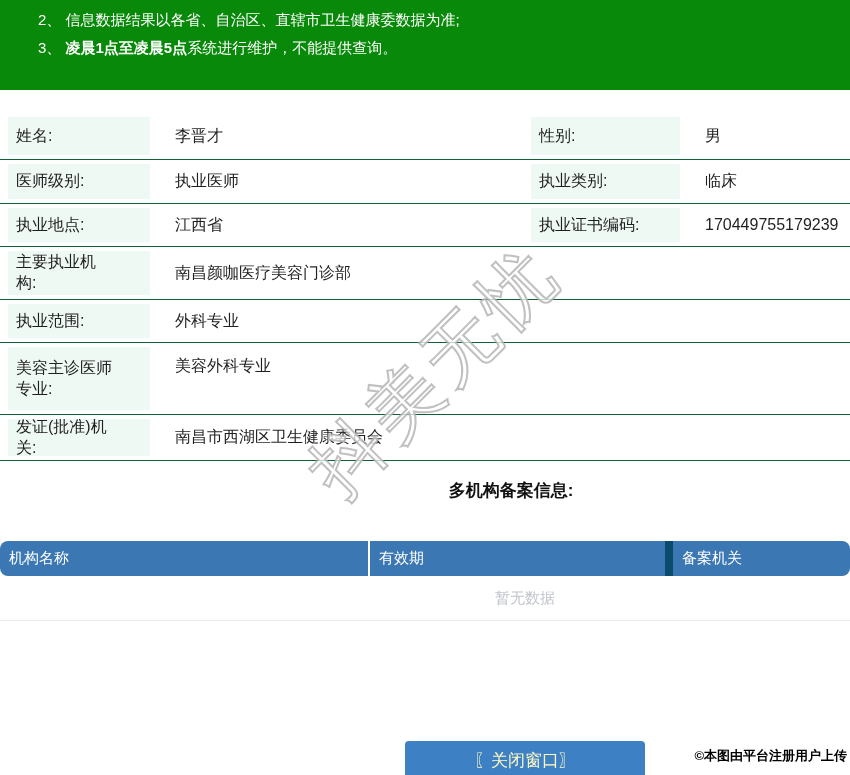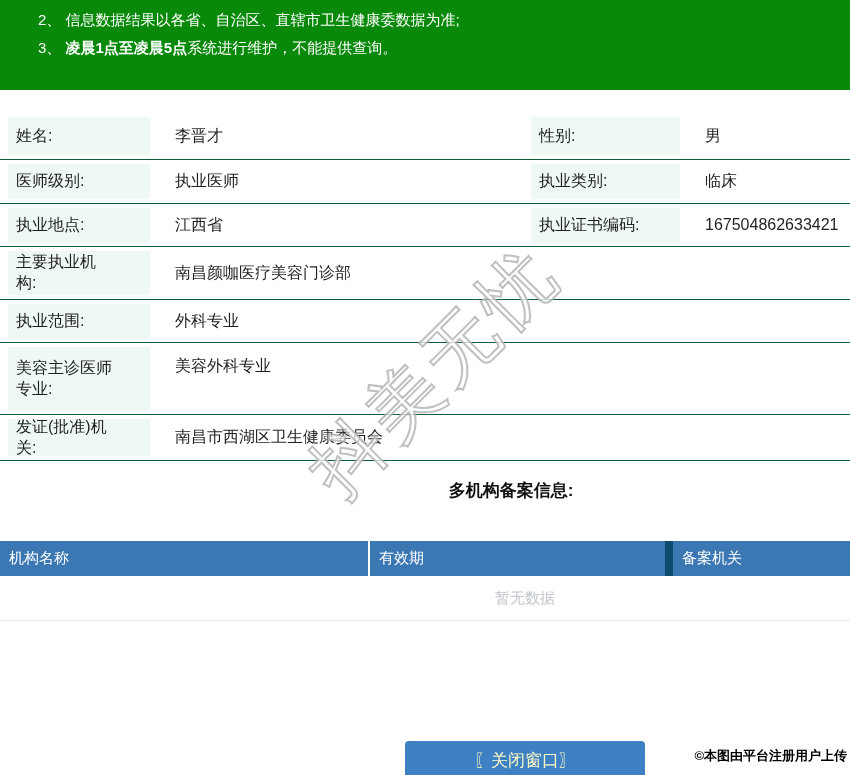--- a/index.html
+++ b/index.html
@@ -62,20 +62,21 @@
   }
 
   
   .filing { margin-top: 39px; width: 850px; }
   .filing-head {
     display: flex;
     height: 35px;
     background: var(--blue-header, #3b77b3);
     color: #fff;
     font-size: 15px;
+    border-radius: 8px;
   }
   .fh-cell { display: flex; align-items: center; padding-left: 9px; }
   .fh-1 { width: 370px; border-right: 2px solid #fff; }
   .fh-2 { width: 303px; border-right: 8px solid #0c4a6e; }
   .fh-3 { flex: 1; }
   .filing-empty {
     height: 45px;
     display: flex; align-items: center; justify-content: center;
     padding-left: 200px;
     color: var(--gray-empty, #c0c4cc);
@@ -160,21 +161,21 @@
     </div>
 
     <div class="irow" style="height:43px">
       <div class="cell lc lbl">
           <span class="lbl-text">执业地点:</span>
         </div>
       <div class="cell lv">江西省</div>
       <div class="cell rc lbl">
           <span class="lbl-text">执业证书编码:</span>
         </div>
-      <div class="cell rv">167504862633421</div>
+      <div class="cell rv">170449755179239</div>
     </div>
 
     <div class="irow" style="height:53px">
       <div class="cell lc lbl">
           <span class="lbl-text">主要执业机构:</span>
         </div>
       <div class="cell fv">南昌颜咖医疗美容门诊部</div>
     </div>
 
     <div class="irow" style="height:43px">

